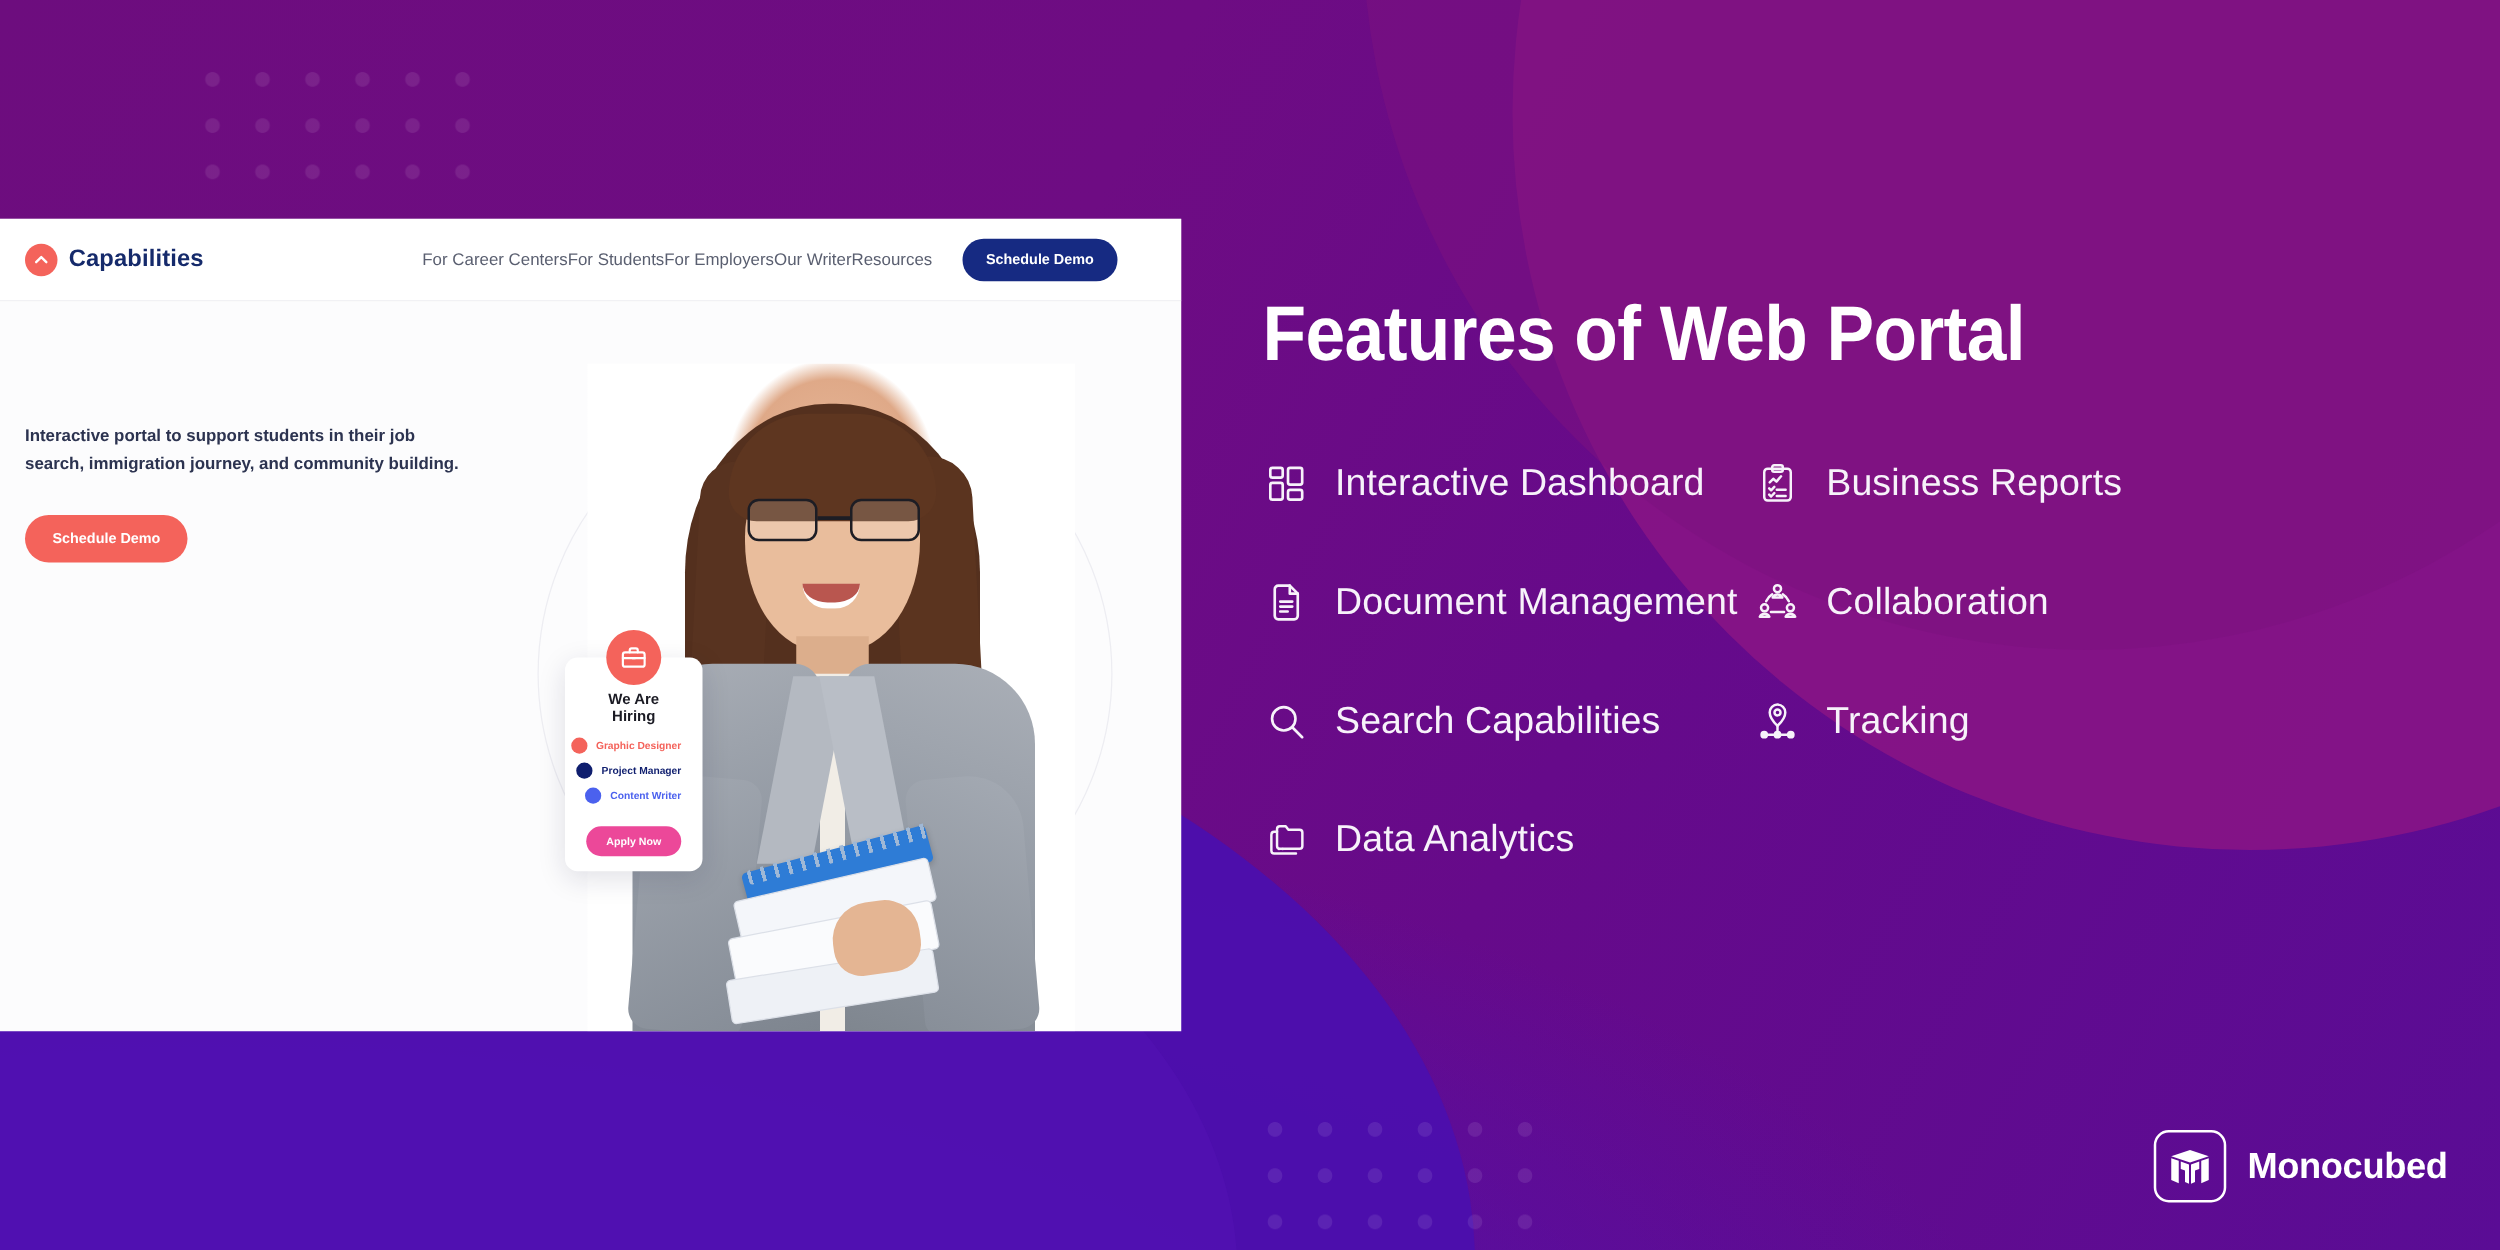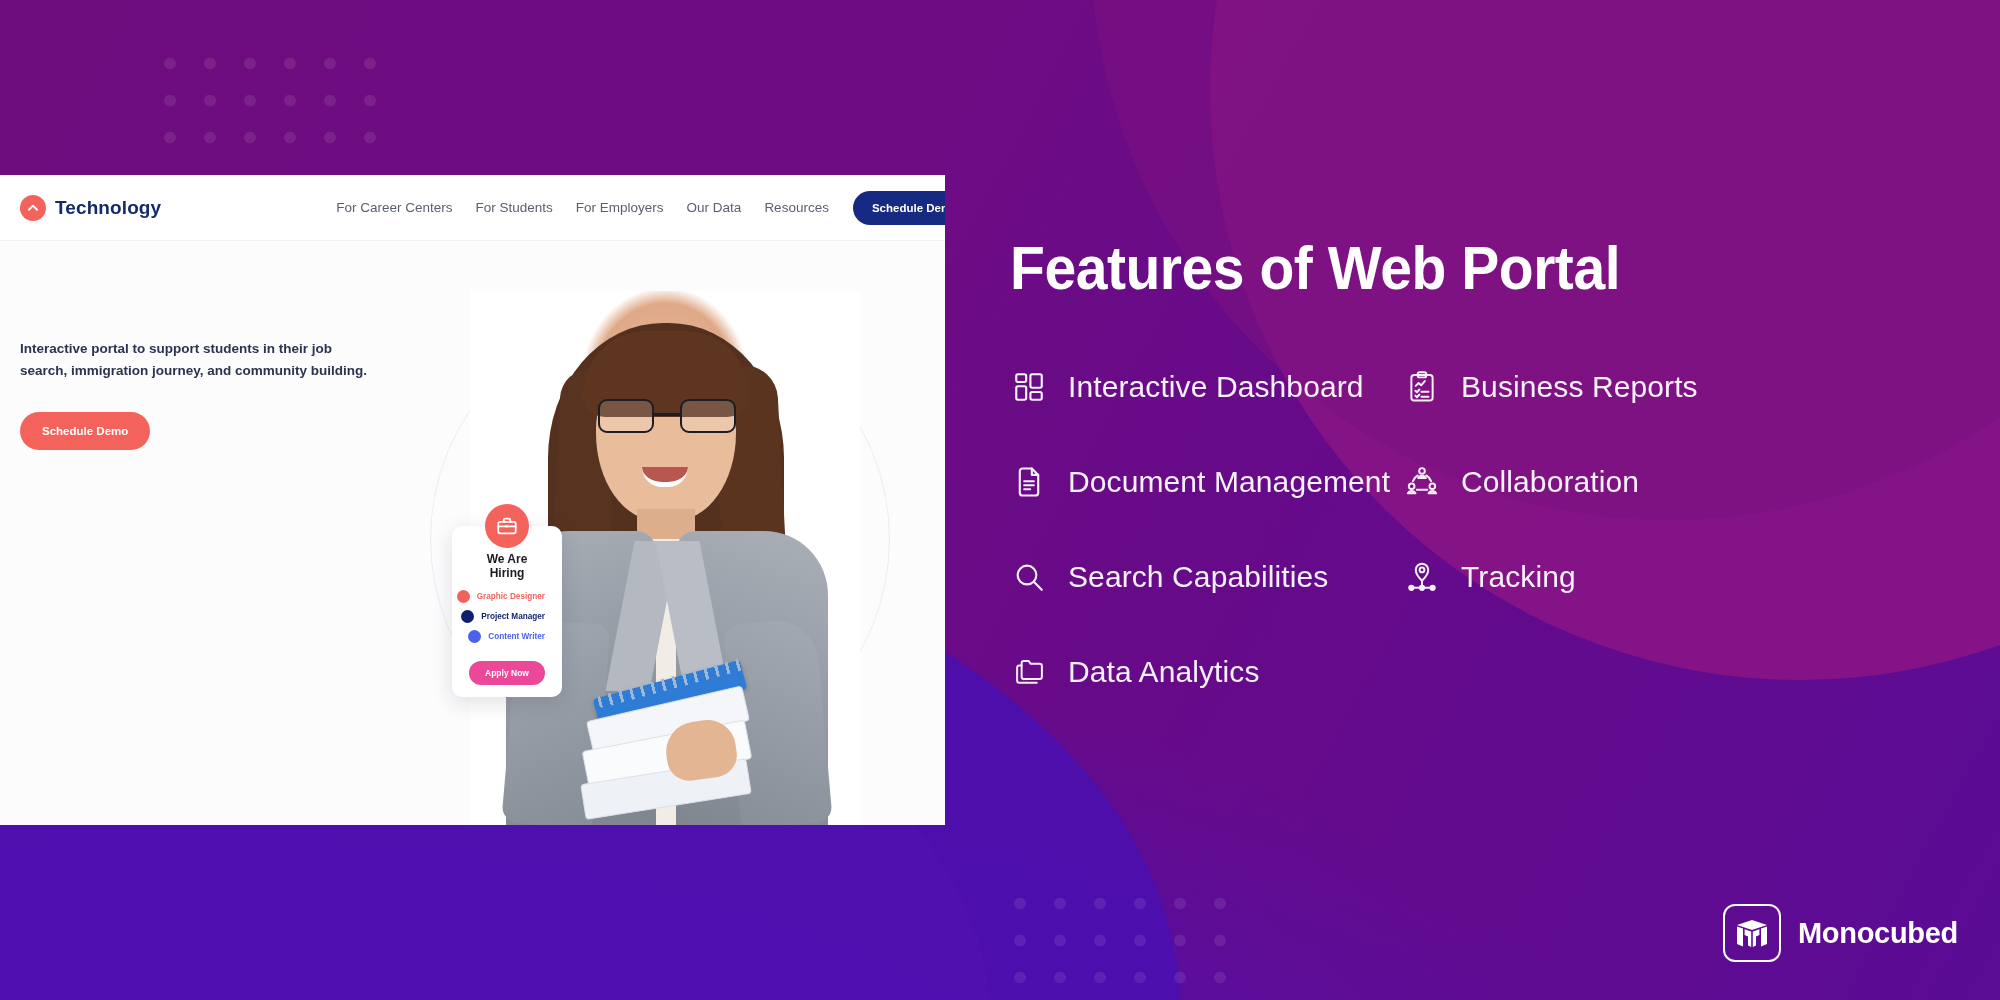--- a/index.html
+++ b/index.html
@@ -54,21 +54,21 @@
   #shot-nav {
     height:66px; background:#fff; display:flex; align-items:center;
     padding:0 0 0 20px; border-bottom:1px solid #F1F1F4;
   }
   .brand { display:flex; align-items:center; gap:9px; }
   .brand-mark {
     width:26px; height:26px; border-radius:50%; background:#F4635B;
     display:flex; align-items:center; justify-content:center;
   }
   .brand-name { color:#152A6B; font-size:19px; font-weight:600; letter-spacing:.1px; }
-  #nav-links { display:flex; align-items:center; gap:23px; margin-left:175px; }
+  #nav-links { display:flex; align-items:center; margin-left:175px; }
   .nav-link { color:#5A5F70; font-size:13.5px; white-space:nowrap; }
   #nav-cta {
     margin-left:24px; background:#162A82; color:#fff; font-size:11.5px;
     font-weight:700; padding:11px 19px; border-radius:22px; border:none;
     white-space:nowrap;
   }
 
   #hero { position:relative; height:584px; }
   #hero-copy { position:absolute; left:20px; top:75px; width:420px; }
   #hero-title { font-size:31px; line-height:1.17; font-weight:800; color:#152A6B; letter-spacing:-.3px; }
@@ -239,27 +239,27 @@
 
 <div id="shot">
 
   <div id="shot-nav">
     <div class="brand">
       <span class="brand-mark">
         <svg width="14" height="14" viewBox="0 0 24 24" fill="none" stroke="#fff" stroke-width="3.2" stroke-linecap="round" stroke-linejoin="round">
             <polyline points="5,15 12,8 19,15"></polyline>
           </svg>
       </span>
-      <span class="brand-name">Technology</span>
+      <span class="brand-name">Capabilities</span>
     </div>
     <div id="nav-links">
       <span class="nav-link">For Career Centers</span>
       <span class="nav-link">For Students</span>
       <span class="nav-link">For Employers</span>
-      <span class="nav-link">Our Data</span>
+      <span class="nav-link">Our Writer</span>
       <span class="nav-link">Resources</span>
     </div>
     <button id="nav-cta">Schedule Demo</button>
   </div>
 
   <div id="hero">
 
     <div id="hero-copy">
       <p id="hero-sub">Interactive portal to support students in their job search, immigration journey, and community building.</p>
       <button id="hero-btn">Schedule Demo</button>

